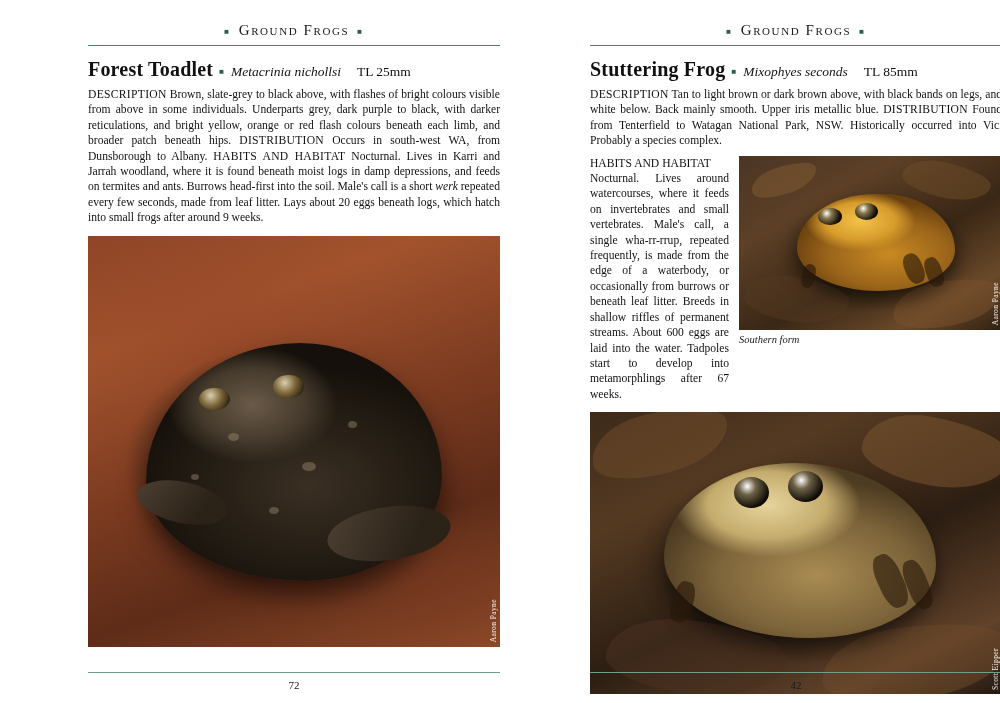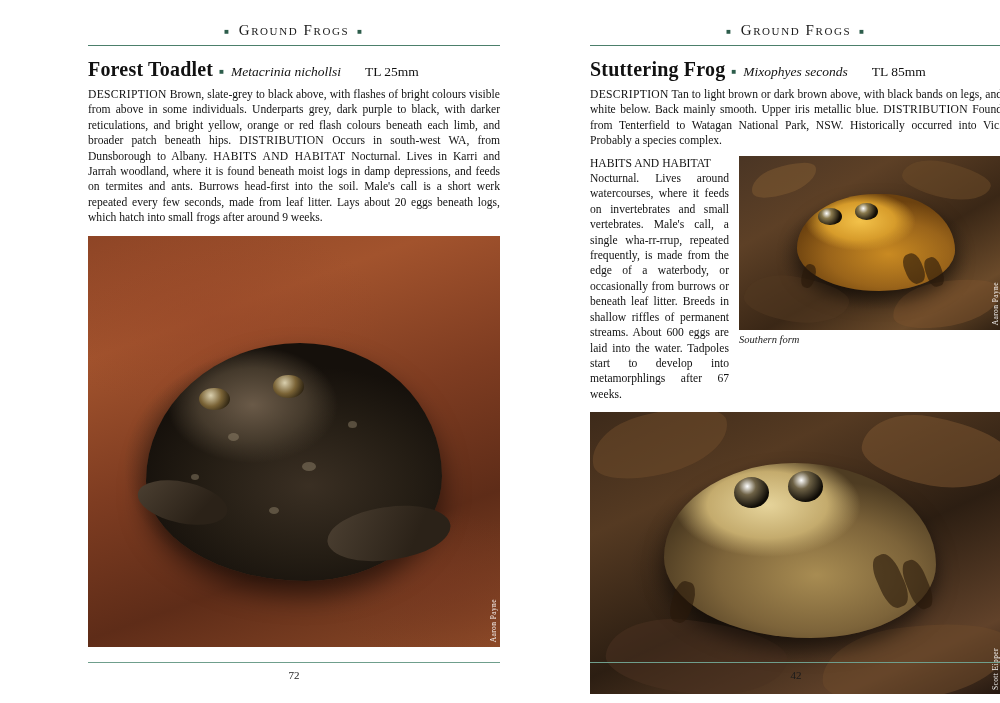--- a/index.html
+++ b/index.html
@@ -75,37 +75,37 @@
     vertical-align: middle;
     margin: 0 7px 0 6px;
   }
   .sp-sci {
     font-style: italic;
     font-size: 13.5px;
     font-family: Liberation Serif, serif;
   }
   .sp-size {
     font-size: 13.5px;
-    margin-left: 24px;
+    margin-left: 16px;
   }
 
   
   .body-text {
     font-size: 11.6px;
     line-height: 1.33;
     text-align: justify;
     margin-top: 7px;
     hyphens: auto;
   }
   .body-text .lead {
     font-variant: small-caps;
     font-weight: normal;
     letter-spacing: 0.3px;
   }
-  .body-text .it { }
+  .body-text .it { font-style: italic; }
 
   
   .photo {
     position: relative;
     overflow: hidden;
     background: #4a2e1c;
   }
   .credit {
     position: absolute;
     right: 2px;
@@ -122,21 +122,21 @@
     font-style: italic;
     margin-top: 4px;
     color: #1a1a1a;
   }
 
   
   .footer {
     position: absolute;
     left: 44px;
     right: 44px;
-    bottom: 22px;
+    bottom: 12px;
   }
   .page.right .footer { left: 46px; right: 42px; }
   .folio {
     text-align: center;
     font-size: 11px;
     padding-top: 6px;
     color: #1a1a1a;
   }
 
   

